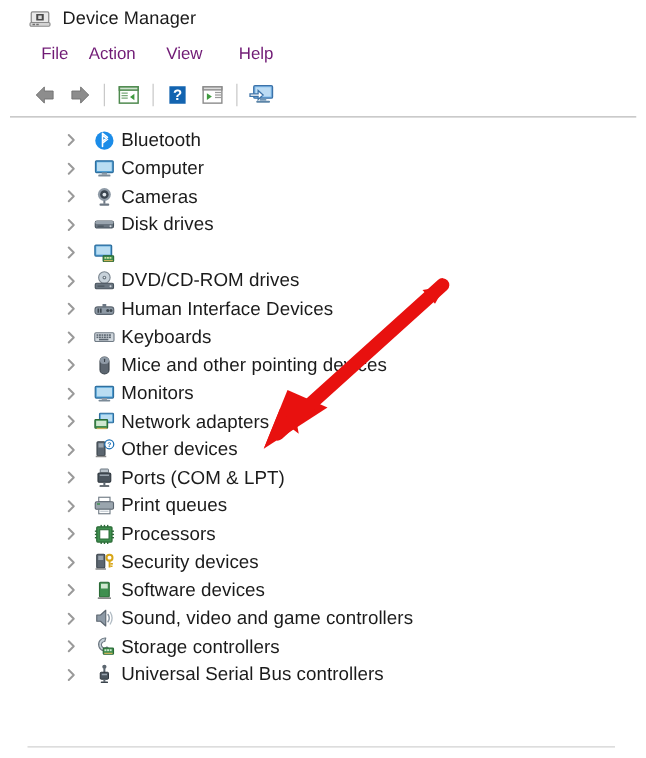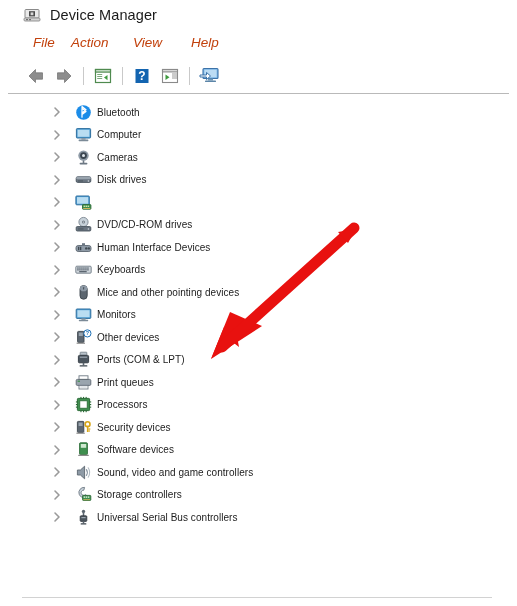--- a/index.html
+++ b/index.html
@@ -37,25 +37,24 @@
 
   
   #menubar {
     position: absolute; left: 0; top: 33px;
     width: 517px; height: 24px;
   }
   #menubar .menu-item {
     position: absolute;
     top: 0;
     font-size: 13.5px;
-    color: #c2410c;
+    color: #701a75;
     white-space: nowrap;
     padding: 2px 3px;
     cursor: default;
-    font-style: italic;
   }
 
   
   #toolbar {
     position: absolute; left: 0; top: 60px;
     width: 517px; height: 32px;
     display: flex; align-items: center;
   }
   .tool-btn {
     width: 28px; height: 26px;
@@ -91,21 +90,21 @@
     width: 14px; height: 14px;
     display: flex; align-items: center; justify-content: center;
   }
   .tree-icon {
     position: absolute; left: 74px;
     width: 18px; height: 18px;
     display: flex; align-items: center; justify-content: center;
   }
   .tree-label {
     position: absolute; left: 97px;
-    font-size: 10px;
+    font-size: 15px;
     color: #1b1b1b;
     white-space: nowrap;
     letter-spacing: .05px;
   }
 
   #bottom-divider {
     position: absolute; left: 22px; top: 597px;
     width: 470px; height: 1px;
     background: #d2d2d2;
   }
@@ -388,20 +387,37 @@
         <svg width="17" height="17" viewBox="0 0 17 17">
           <rect x="1.2" y="3" width="14.6" height="9.4" rx="0.8" fill="#4f9fd4" stroke="#2f6f9e" stroke-width="1"></rect>
           <rect x="2.4" y="4.2" width="12.2" height="7" fill="#b9ddf2"></rect>
           <rect x="6.4" y="12.4" width="4.2" height="1.5" fill="#8a99a6"></rect>
           <rect x="3.8" y="13.8" width="9.4" height="1.4" rx="0.6" fill="#7b8a97"></rect>
         </svg>
       </span>
       <span class="tree-label">Monitors</span>
     </div>
 
+    <div class="tree-row">
+      <span class="tree-chevron">
+        <svg width="14" height="14" viewBox="0 0 14 14">
+            <path d="M5 3 L9 7 L5 11" fill="none" stroke="#9a9a9a" stroke-width="1.6" stroke-linecap="round" stroke-linejoin="round"></path>
+          </svg>
+      </span>
+      <span class="tree-icon">
+        <svg width="17" height="17" viewBox="0 0 17 17">
+          <rect x="4.6" y="1.6" width="11.2" height="7.6" rx="0.7" fill="#4f9fd4" stroke="#2f6f9e" stroke-width="0.9"></rect>
+          <rect x="5.6" y="2.6" width="9.2" height="5.6" fill="#b9ddf2"></rect>
+          <rect x="0.9" y="6.6" width="10.2" height="7" rx="0.7" fill="#3f8f4f" stroke="#2a6a36" stroke-width="0.9"></rect>
+          <rect x="1.9" y="7.6" width="8.2" height="4.2" fill="#cfe8d0"></rect>
+          <rect x="2.4" y="13.2" width="8" height="1.1" fill="#c9b25a"></rect>
+        </svg>
+      </span>
+      <span class="tree-label">Network adapters</span>
+    </div>
 
     <div class="tree-row">
       <span class="tree-chevron">
         <svg width="14" height="14" viewBox="0 0 14 14">
             <path d="M5 3 L9 7 L5 11" fill="none" stroke="#9a9a9a" stroke-width="1.6" stroke-linecap="round" stroke-linejoin="round"></path>
           </svg>
       </span>
       <span class="tree-icon">
         <svg width="17" height="17" viewBox="0 0 17 17">
           <rect x="2.6" y="2.4" width="6.4" height="11" rx="0.8" fill="#5c6670" stroke="#3b444c" stroke-width="0.9"></rect>

